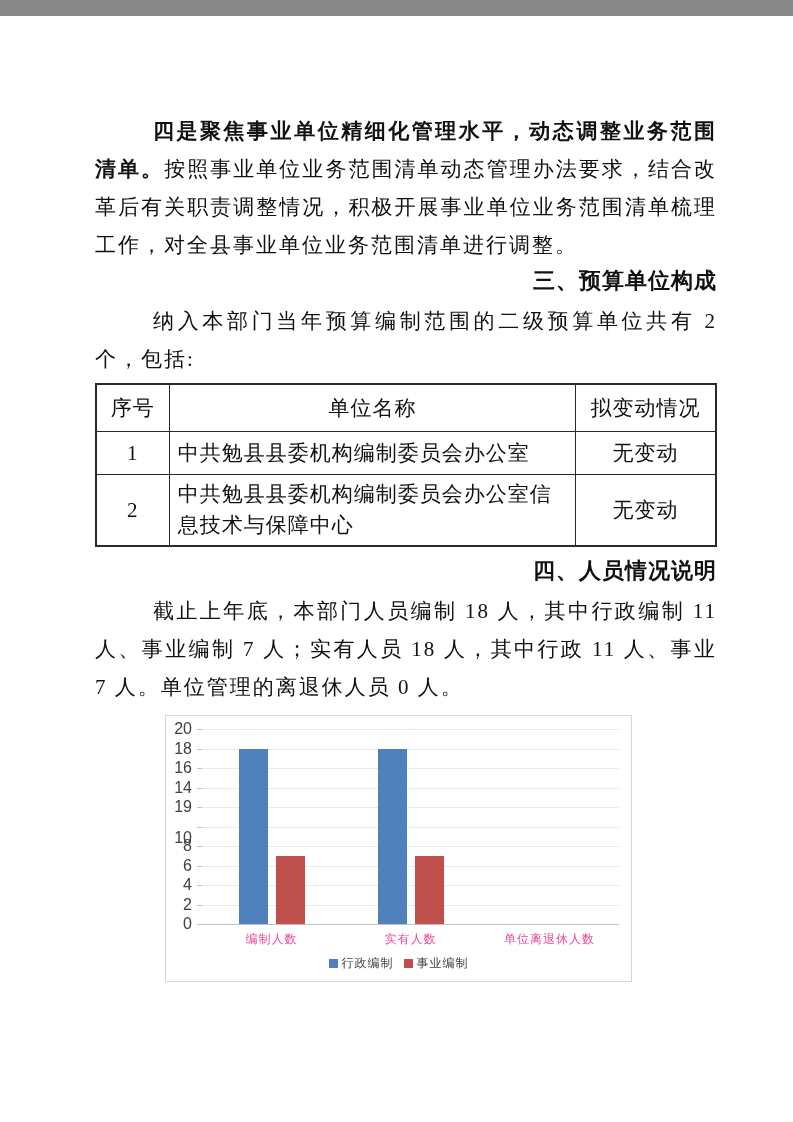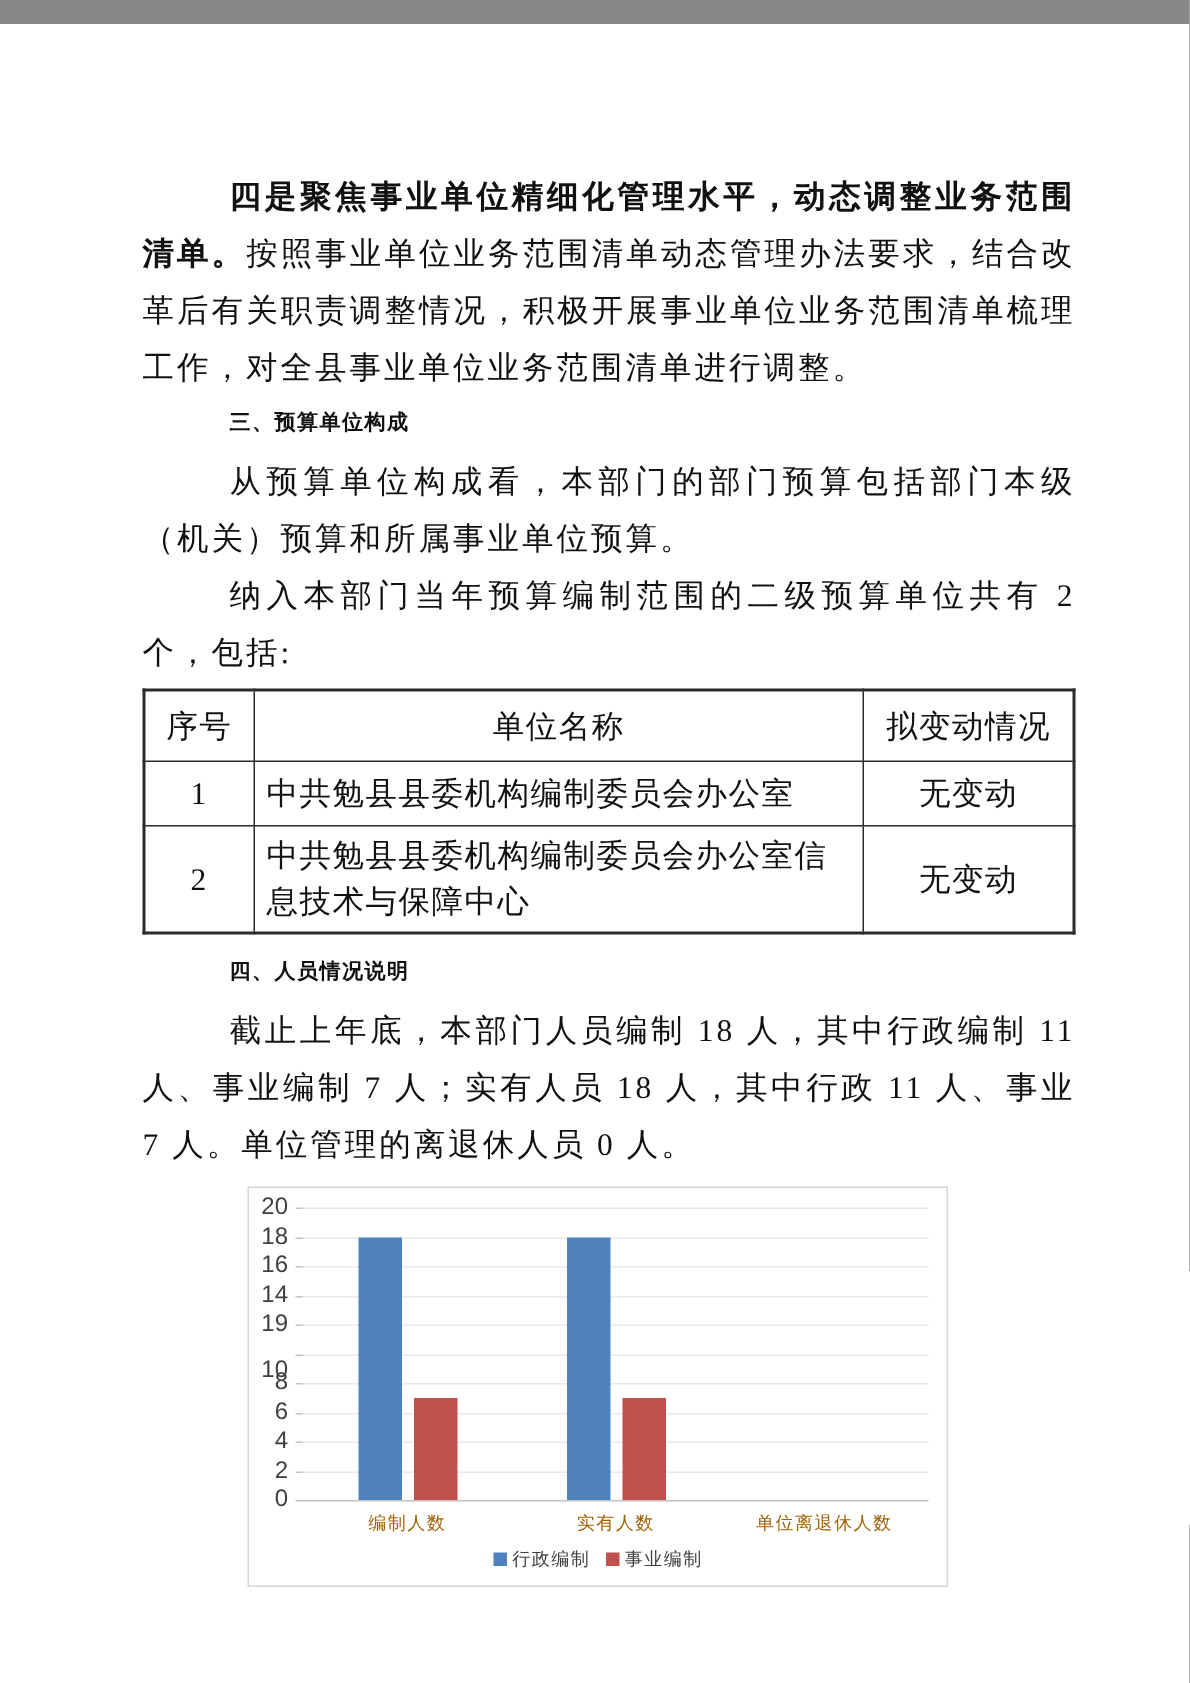--- a/index.html
+++ b/index.html
@@ -22,26 +22,27 @@
     line-height:38px;
     letter-spacing:2px;
     text-align:justify;
     text-indent:58px;
     color:#111;
   }
   p.body .bold{font-weight:bold;}
   h2.sec{
     margin:0;
     font-family:Liberation Mono, monospace;
-    font-size:14px;
+    font-size:22px;
     font-weight:bold;
     line-height:38px;
     letter-spacing:1px;
     text-indent:58px;
     color:#111;
+    text-align:right;
   }
   table.units{
     border-collapse:collapse;
     width:622px;
     margin:5px 0 7px 0;
     table-layout:fixed;
     padding-left:13px;
   }
   table.units th, table.units td{
     border:1.6px solid #2a2a2a;
@@ -75,21 +76,21 @@
   .axis-line{position:absolute;height:1px;background:#c3c3c3;}
   .ytick{position:absolute;height:1px;background:#c3c3c3;}
   .ylabel{
     position:absolute;
     font-size:16px;color:#404040;
     text-align:right;line-height:14px;
   }
   .bar{position:absolute;}
   .cat-label{
     position:absolute;
-    font-size:12px;color:#a16207;
+    font-size:12px;color:#ec4899;
     text-align:center;line-height:15px;
     letter-spacing:1px;
   }
   .legend{
     position:absolute;
     display:flex;justify-content:center;align-items:center;
     gap:10px;
   }
   .legend-item{display:inline-flex;align-items:center;gap:4px;font-family:Liberation Serif, serif;}
   .legend-swatch{width:9px;height:9px;display:inline-block;}
@@ -98,21 +99,20 @@
 </head>
 <body>
 
 <div class="page">
   <div class="content">
 
     <p class="body"><span class="bold">四是聚焦事业单位精细化管理水平，动态调整业务范围清单。</span><span>按照事业单位业务范围清单动态管理办法要求，结合改革后有关职责调整情况，积极开展事业单位业务范围清单梳理工作，对全县事业单位业务范围清单进行调整。</span></p>
 
     <h2 class="sec">三、预算单位构成</h2>
 
-    <p class="body">从预算单位构成看，本部门的部门预算包括部门本级（机关）预算和所属事业单位预算。</p>
 
     <p class="body">纳入本部门当年预算编制范围的二级预算单位共有 2 个，包括:</p>
 
     <table class="units">
       <colgroup>
         <col class="col-seq">
           <col class="col-name">
           <col class="col-change">
       </colgroup>
       <tbody>

